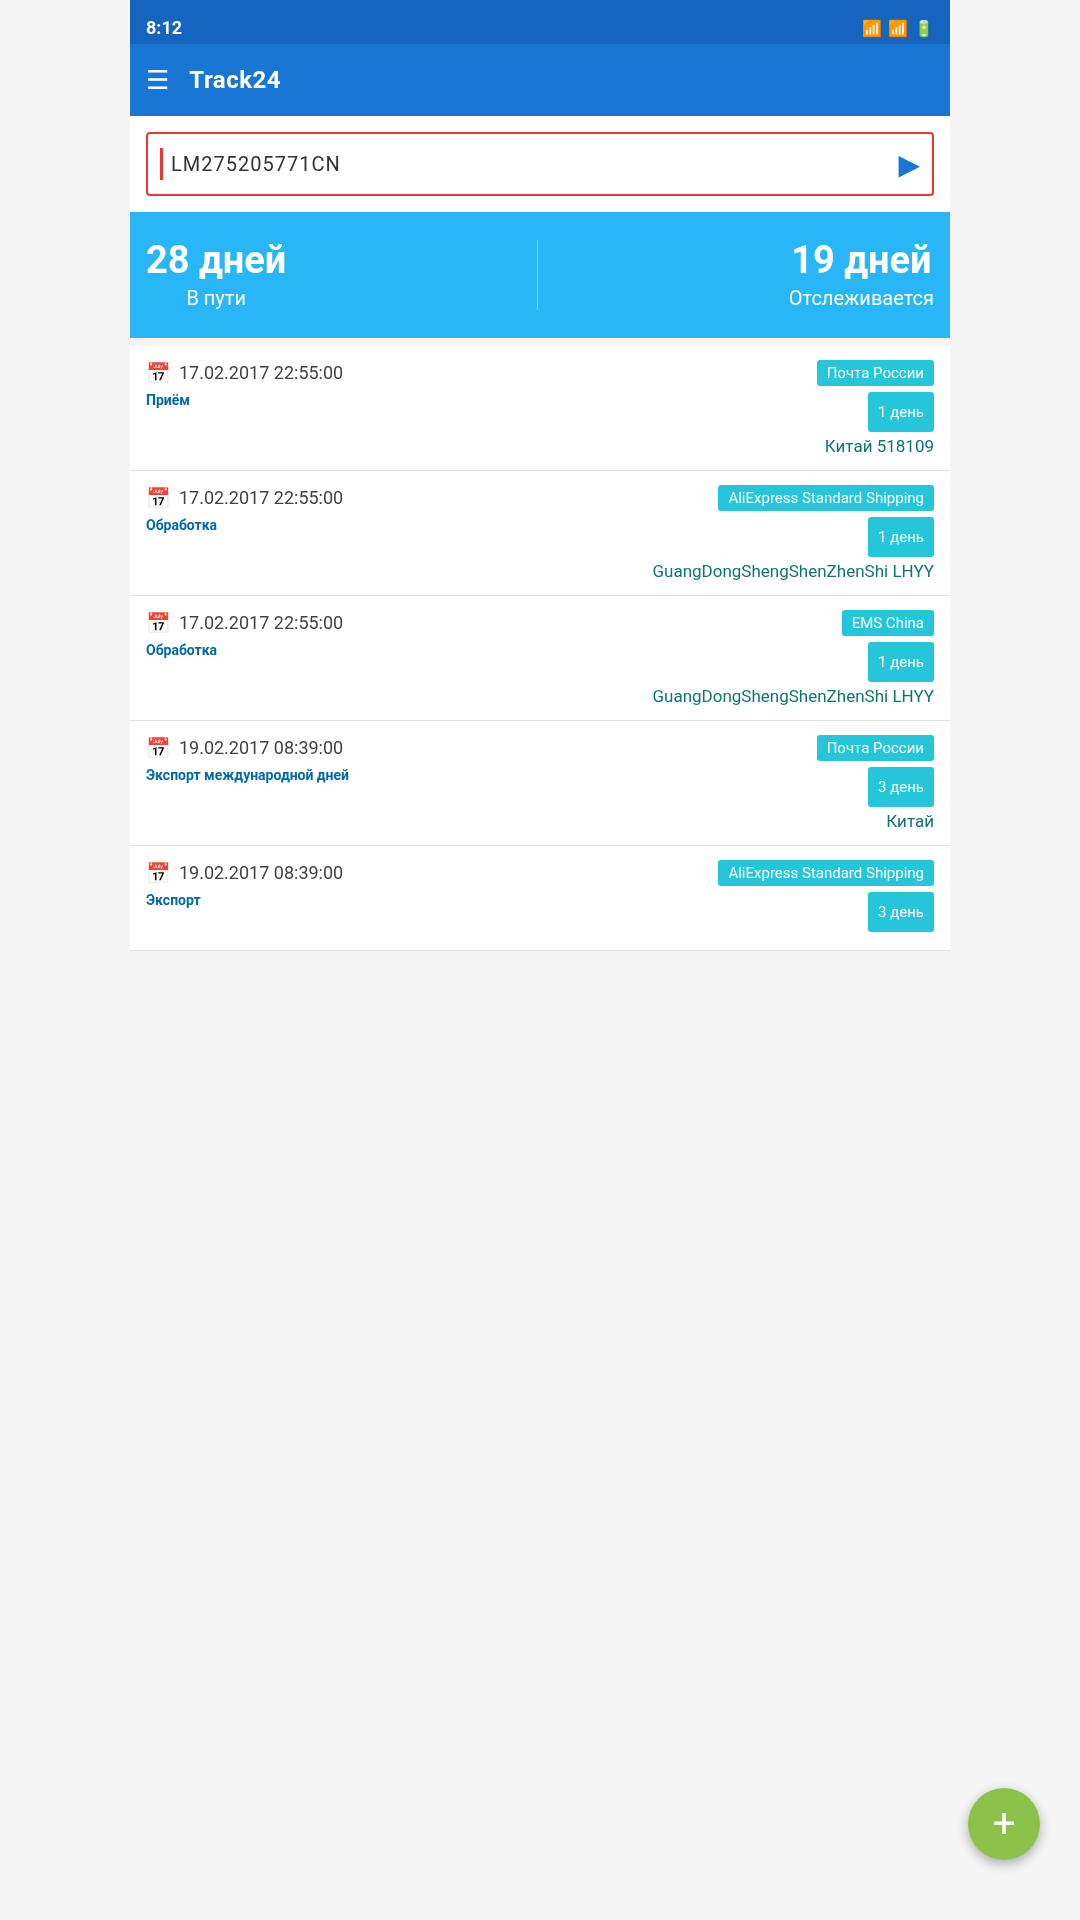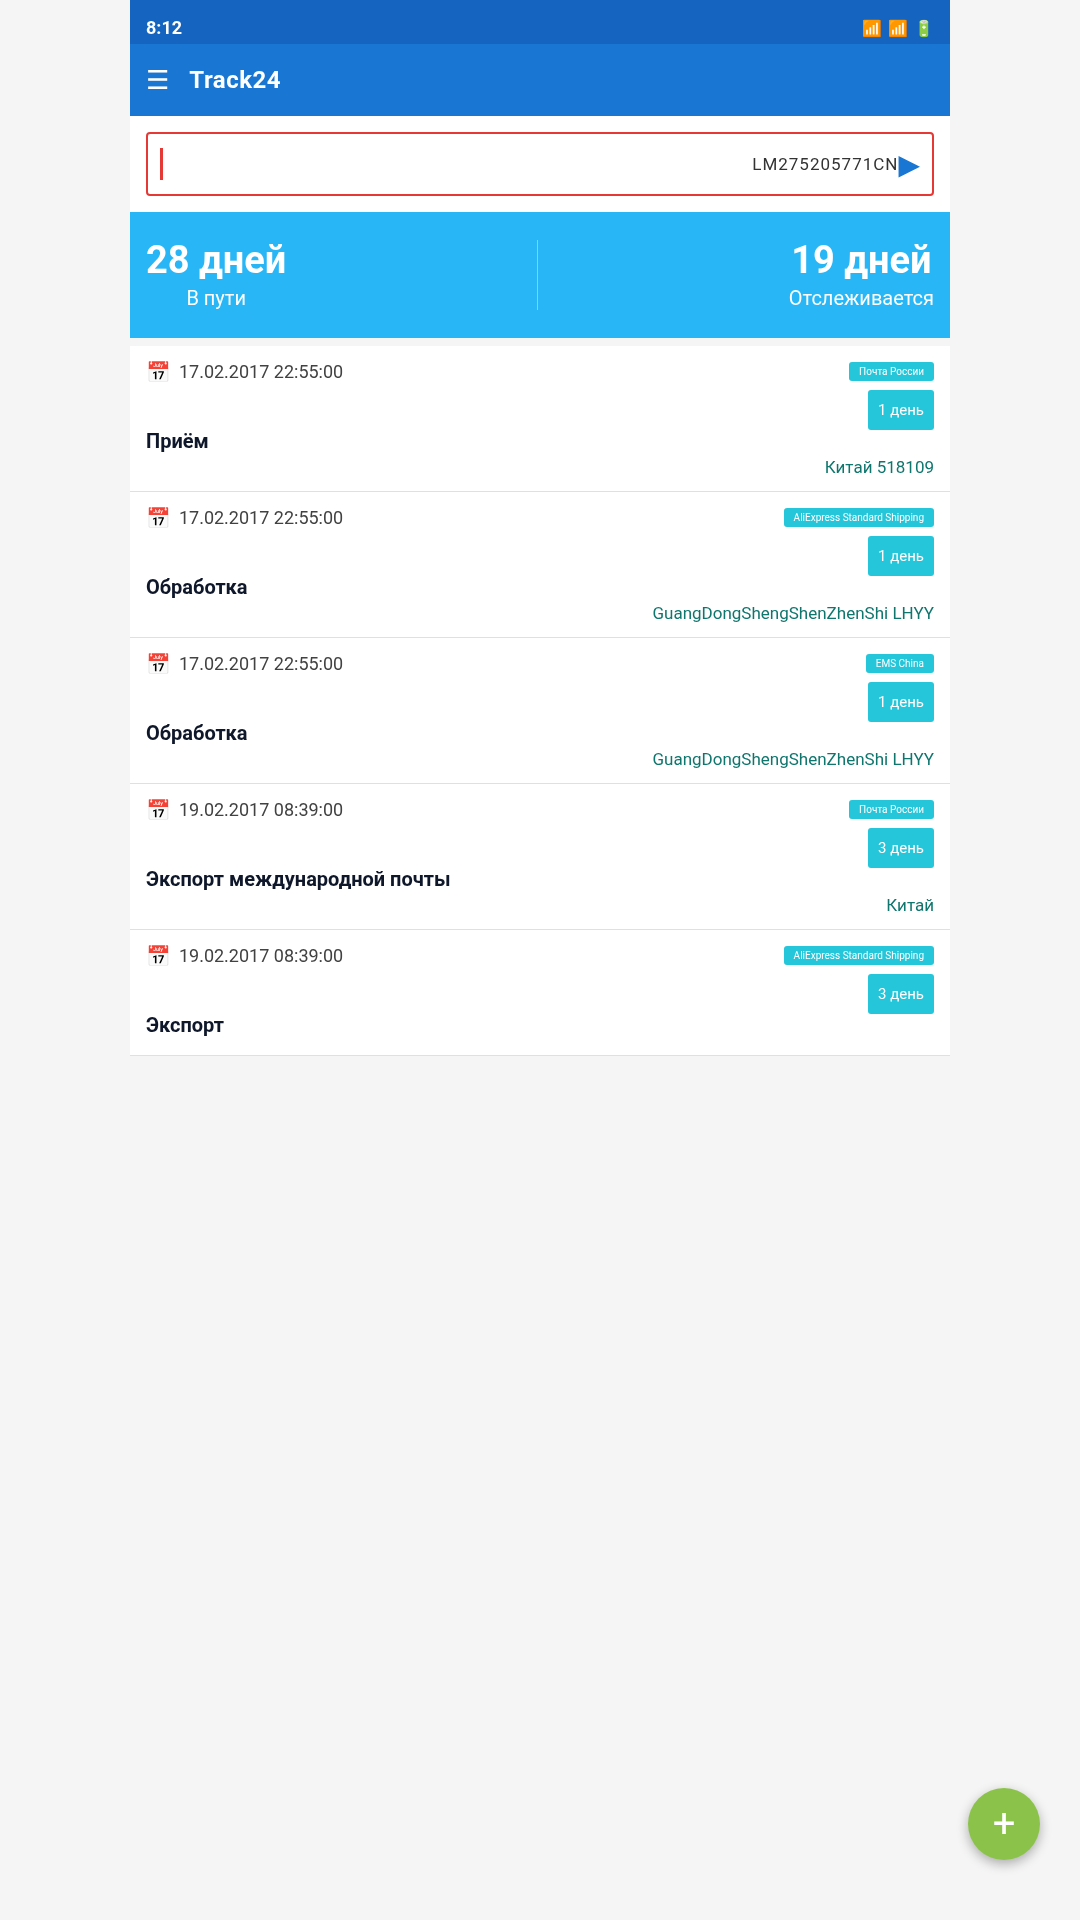--- a/index.html
+++ b/index.html
@@ -75,24 +75,23 @@
     }
     .search-cursor {
       width: 3px;
       height: 32px;
       background: #E53935;
       margin-right: 8px;
       flex-shrink: 0;
     }
     .search-input-text {
       flex: 1;
-      font-size: 17px;
+      font-size: 20px;
       color: #333;
       letter-spacing: 1px;
-      text-align: right;
     }
     .search-send-icon {
       font-size: 28px;
       color: #1976D2;
       cursor: pointer;
     }
 
     
     .stats-section {
       background: #29B6F6;
@@ -144,35 +143,34 @@
     }
     .calendar-icon {
       font-size: 20px;
       color: #555;
     }
     .event-service-badge {
       background: #26C6DA;
       color: white;
       padding: 4px 10px;
       border-radius: 3px;
-      font-size: 10px;
+      font-size: 15px;
       white-space: nowrap;
     }
 
     .event-body {
       display: flex;
       justify-content: space-between;
       align-items: flex-start;
       margin-bottom: 4px;
     }
     .event-status {
-      font-size: 20px;
+      font-size: 14px;
       font-weight: bold;
-      color: #0f172a;
-      margin-top: 39px;
+      color: #0369a1;
     }
     .event-day-badge {
       background: #26C6DA;
       color: white;
       padding: 11px 10px;
       border-radius: 3px;
       font-size: 15px;
       white-space: nowrap;
     }
 
@@ -287,21 +285,21 @@
     </div>
     <div class="event-item">
       <div class="event-header">
         <div class="event-datetime">
           <span class="calendar-icon">📅</span>
           <span>19.02.2017 08:39:00</span>
         </div>
         <span class="event-service-badge">Почта России</span>
       </div>
       <div class="event-body">
-        <span class="event-status">Экспорт международной почты</span>
+        <span class="event-status">Экспорт международной дней</span>
         <span class="event-day-badge">3 день</span>
       </div>
       <div class="event-location">Китай</div>
     </div>
     <div class="event-item">
       <div class="event-header">
         <div class="event-datetime">
           <span class="calendar-icon">📅</span>
           <span>19.02.2017 08:39:00</span>
         </div>

